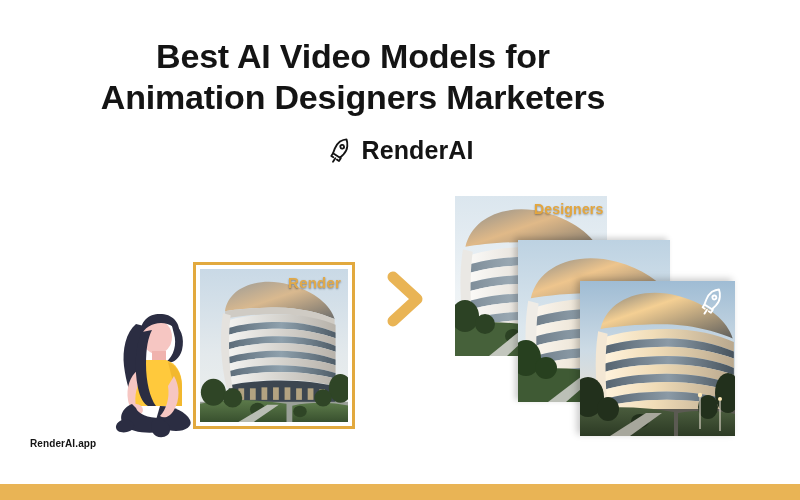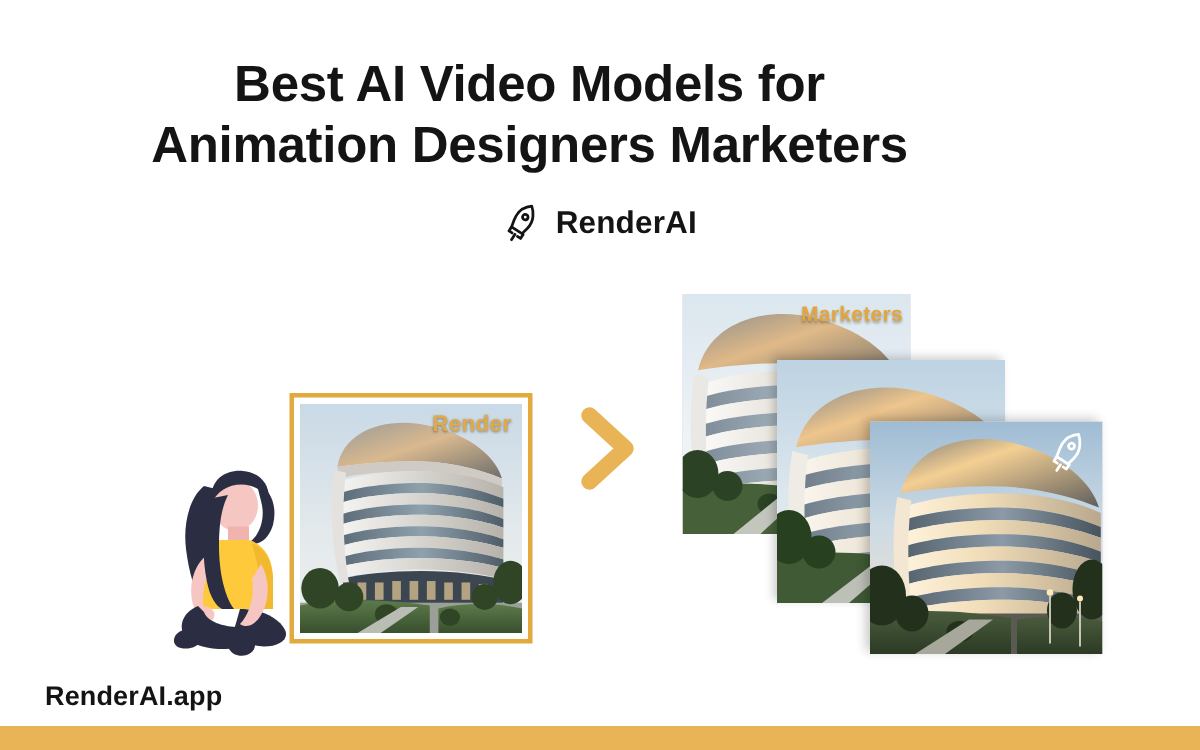--- a/index.html
+++ b/index.html
@@ -44,21 +44,21 @@
     display: flex;
     align-items: center;
     justify-content: center;
     gap: 9px;
   }
   .brandrow .rocket-wrap {
     width: 26px; height: 26px;
     display: block;
   }
   .brandname {
-    font-size: 21px;
+    font-size: 25px;
     font-weight: 700;
     color: #141414;
     letter-spacing: 0.1px;
   }
 
   
   .render-card {
     position: absolute;
     left: 193px;
     top: 218px;
@@ -141,25 +141,24 @@
     width: 96px;
     height: 132px;
     z-index: 4;
   }
 
   
   .footer-url {
     position: absolute;
     left: 30px;
     top: 438px;
-    font-size: 18px;
+    font-size: 10px;
     font-weight: 700;
     color: #141414;
     letter-spacing: 0.1px;
-    margin-top: 16px;
   }
   .bottom-bar {
     position: absolute;
     left: 0;
     top: 484px;
     width: 800px;
     height: 16px;
     background: #E9B455;
   }
 </style>
@@ -470,21 +469,21 @@
           <line x1="120" y1="116" x2="120" y2="148"></line>
           <line x1="140" y1="120" x2="140" y2="150"></line>
         </g>
         <g fill="#ffe9b8">
           <circle cx="120" cy="114" r="2.2"></circle>
           <circle cx="140" cy="118" r="2"></circle>
         </g>
       </svg>
     </div>
 
-    <span class="animation-label">Marketers</span>
+    <span class="animation-label">Designers</span>
 
     <span class="front-rocket">
       <svg viewBox="0 0 24 24" width="28" height="28" fill="none" stroke="#FFFFFF" stroke-width="1.6" stroke-linecap="round" stroke-linejoin="round">
         <g transform="rotate(-12 12 12)">
           <path d="M13.8 3.4c3.4-1.0 6.3-0.6 6.3-0.6s0.4 2.9-0.6 6.3c-0.8 2.8-2.6 5.0-5.0 6.6l-3.8 2.4-5.4-5.4 2.4-3.8c1.6-2.4 3.4-4.2 6.1-5.5z"></path>
           <circle cx="14.8" cy="8.6" r="1.7"></circle>
           <path d="M5.3 12.7 3.2 14.8l1.6 1.6"></path>
           <path d="M11.3 18.7l-2.1 2.1-1.6-1.6"></path>
           <path d="M6.4 17.6 3.6 20.4"></path>
         </g>

